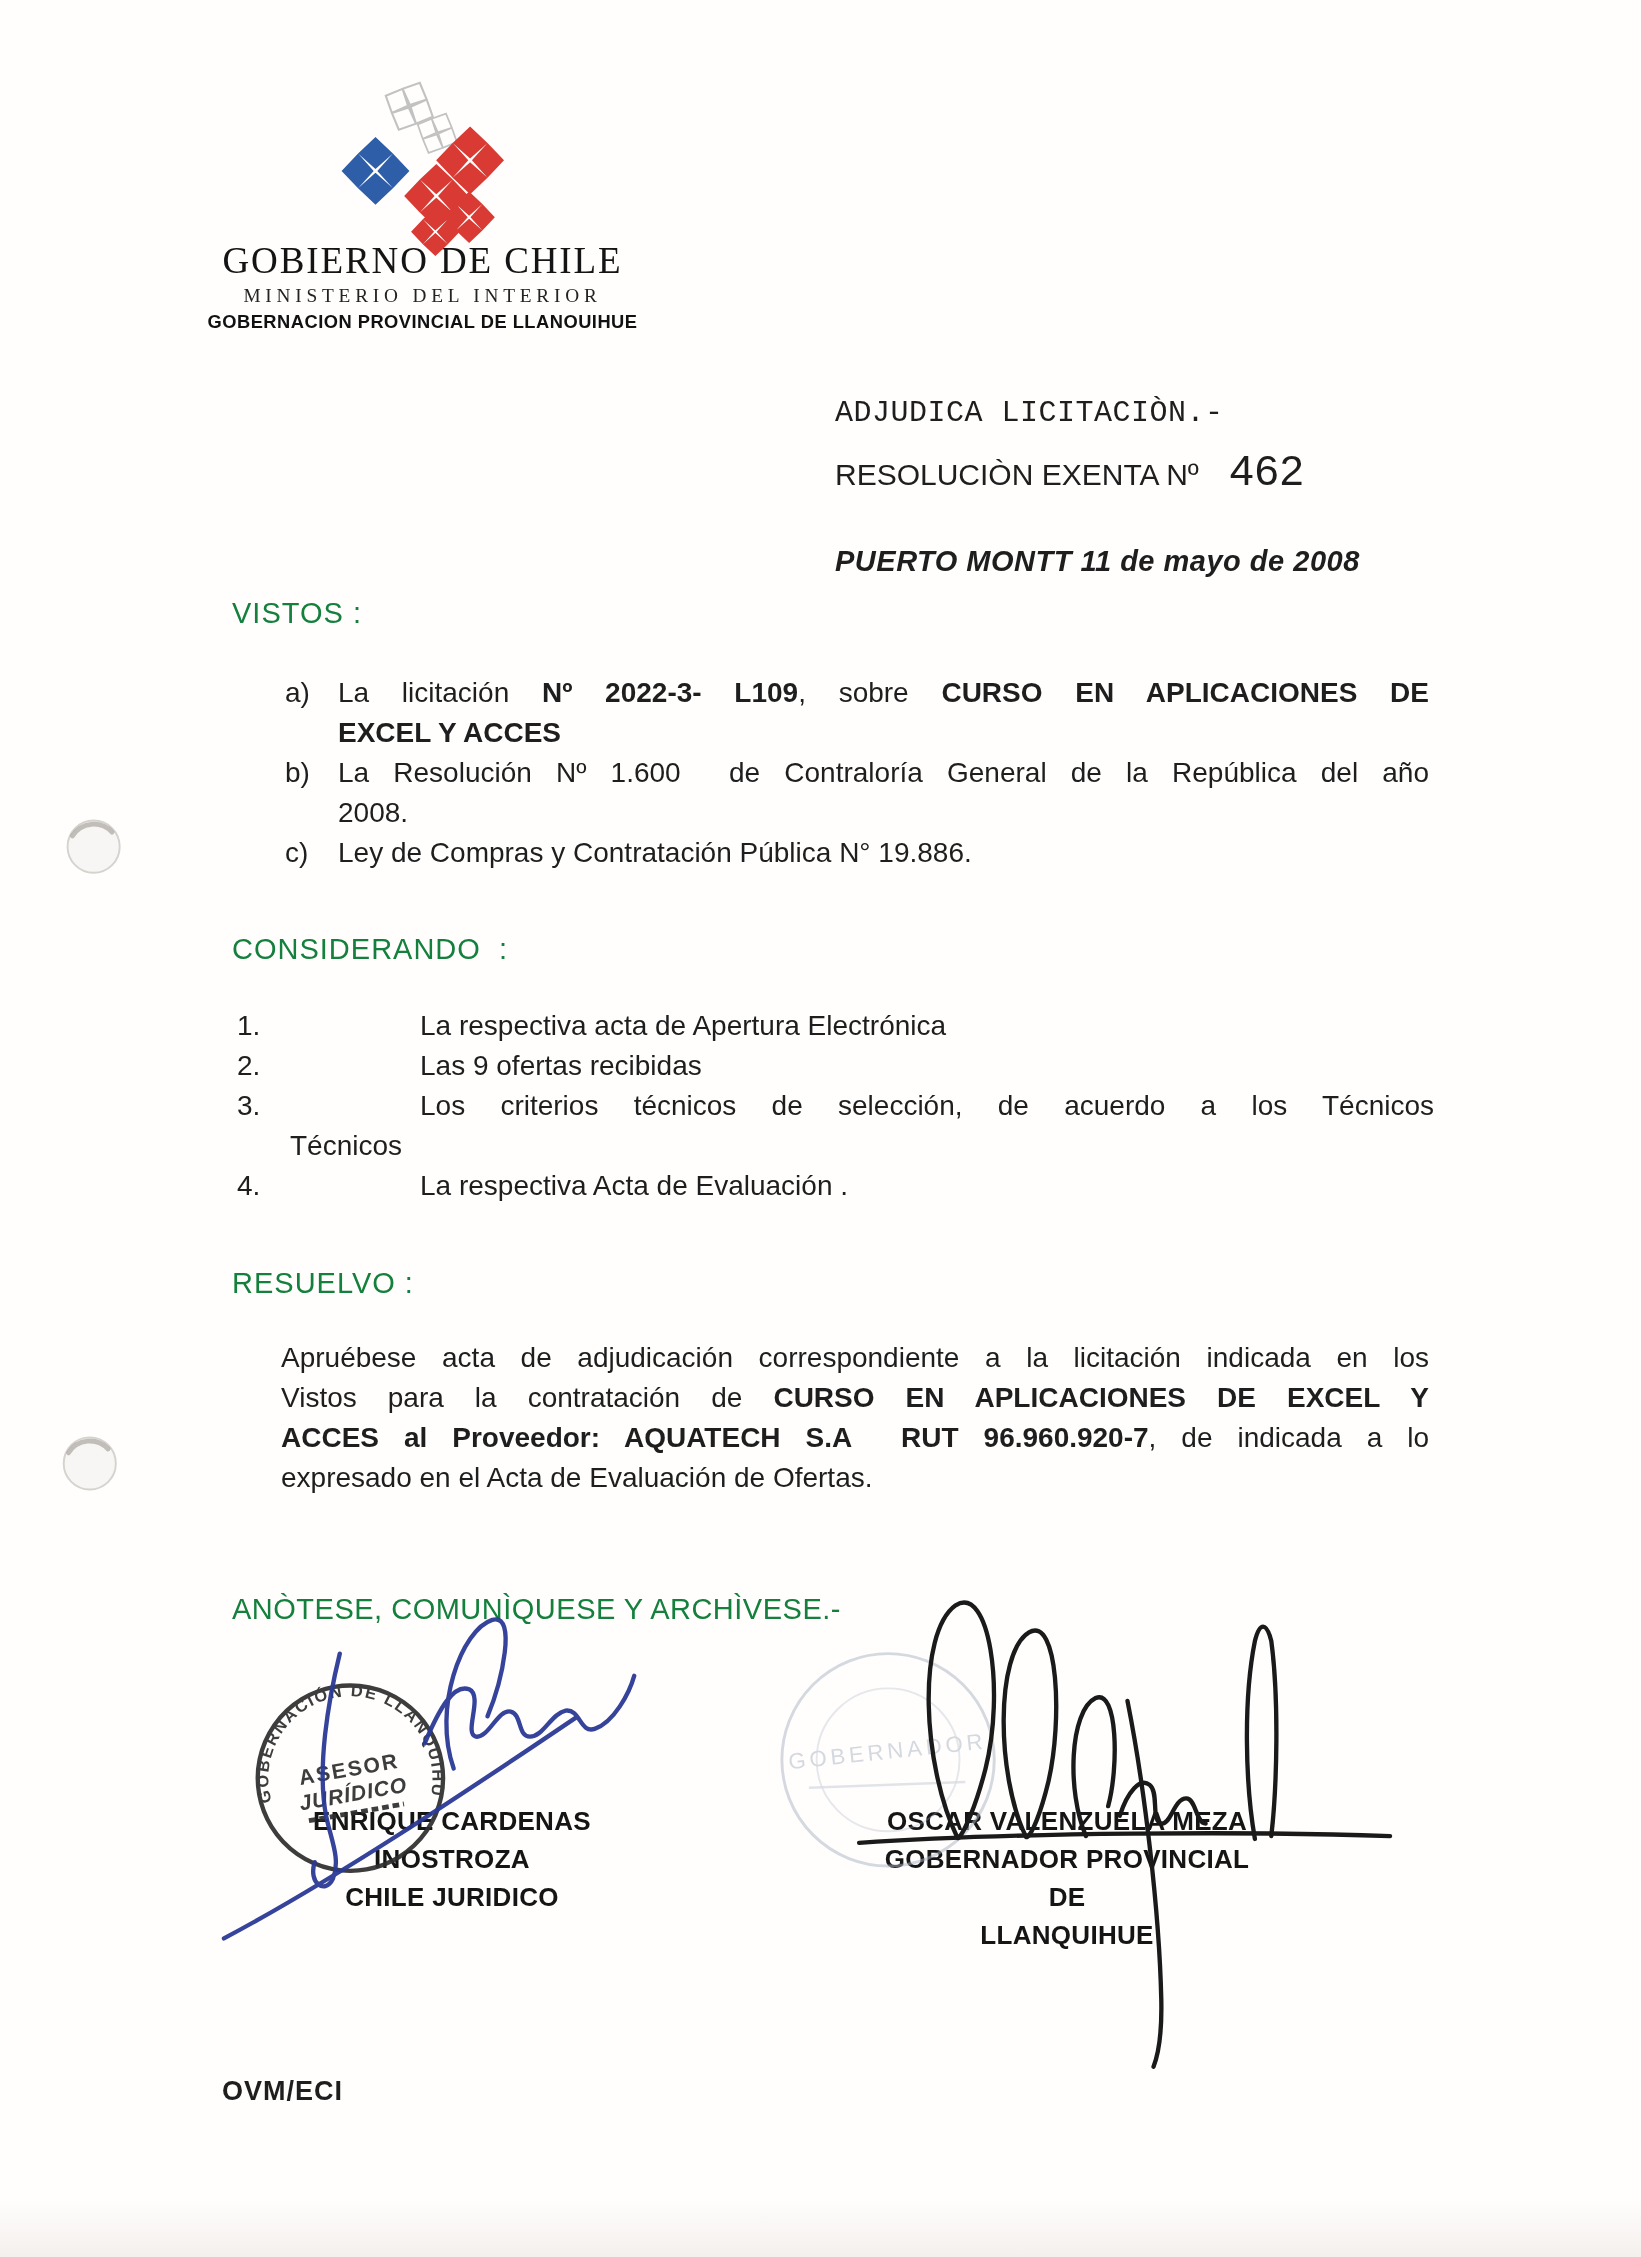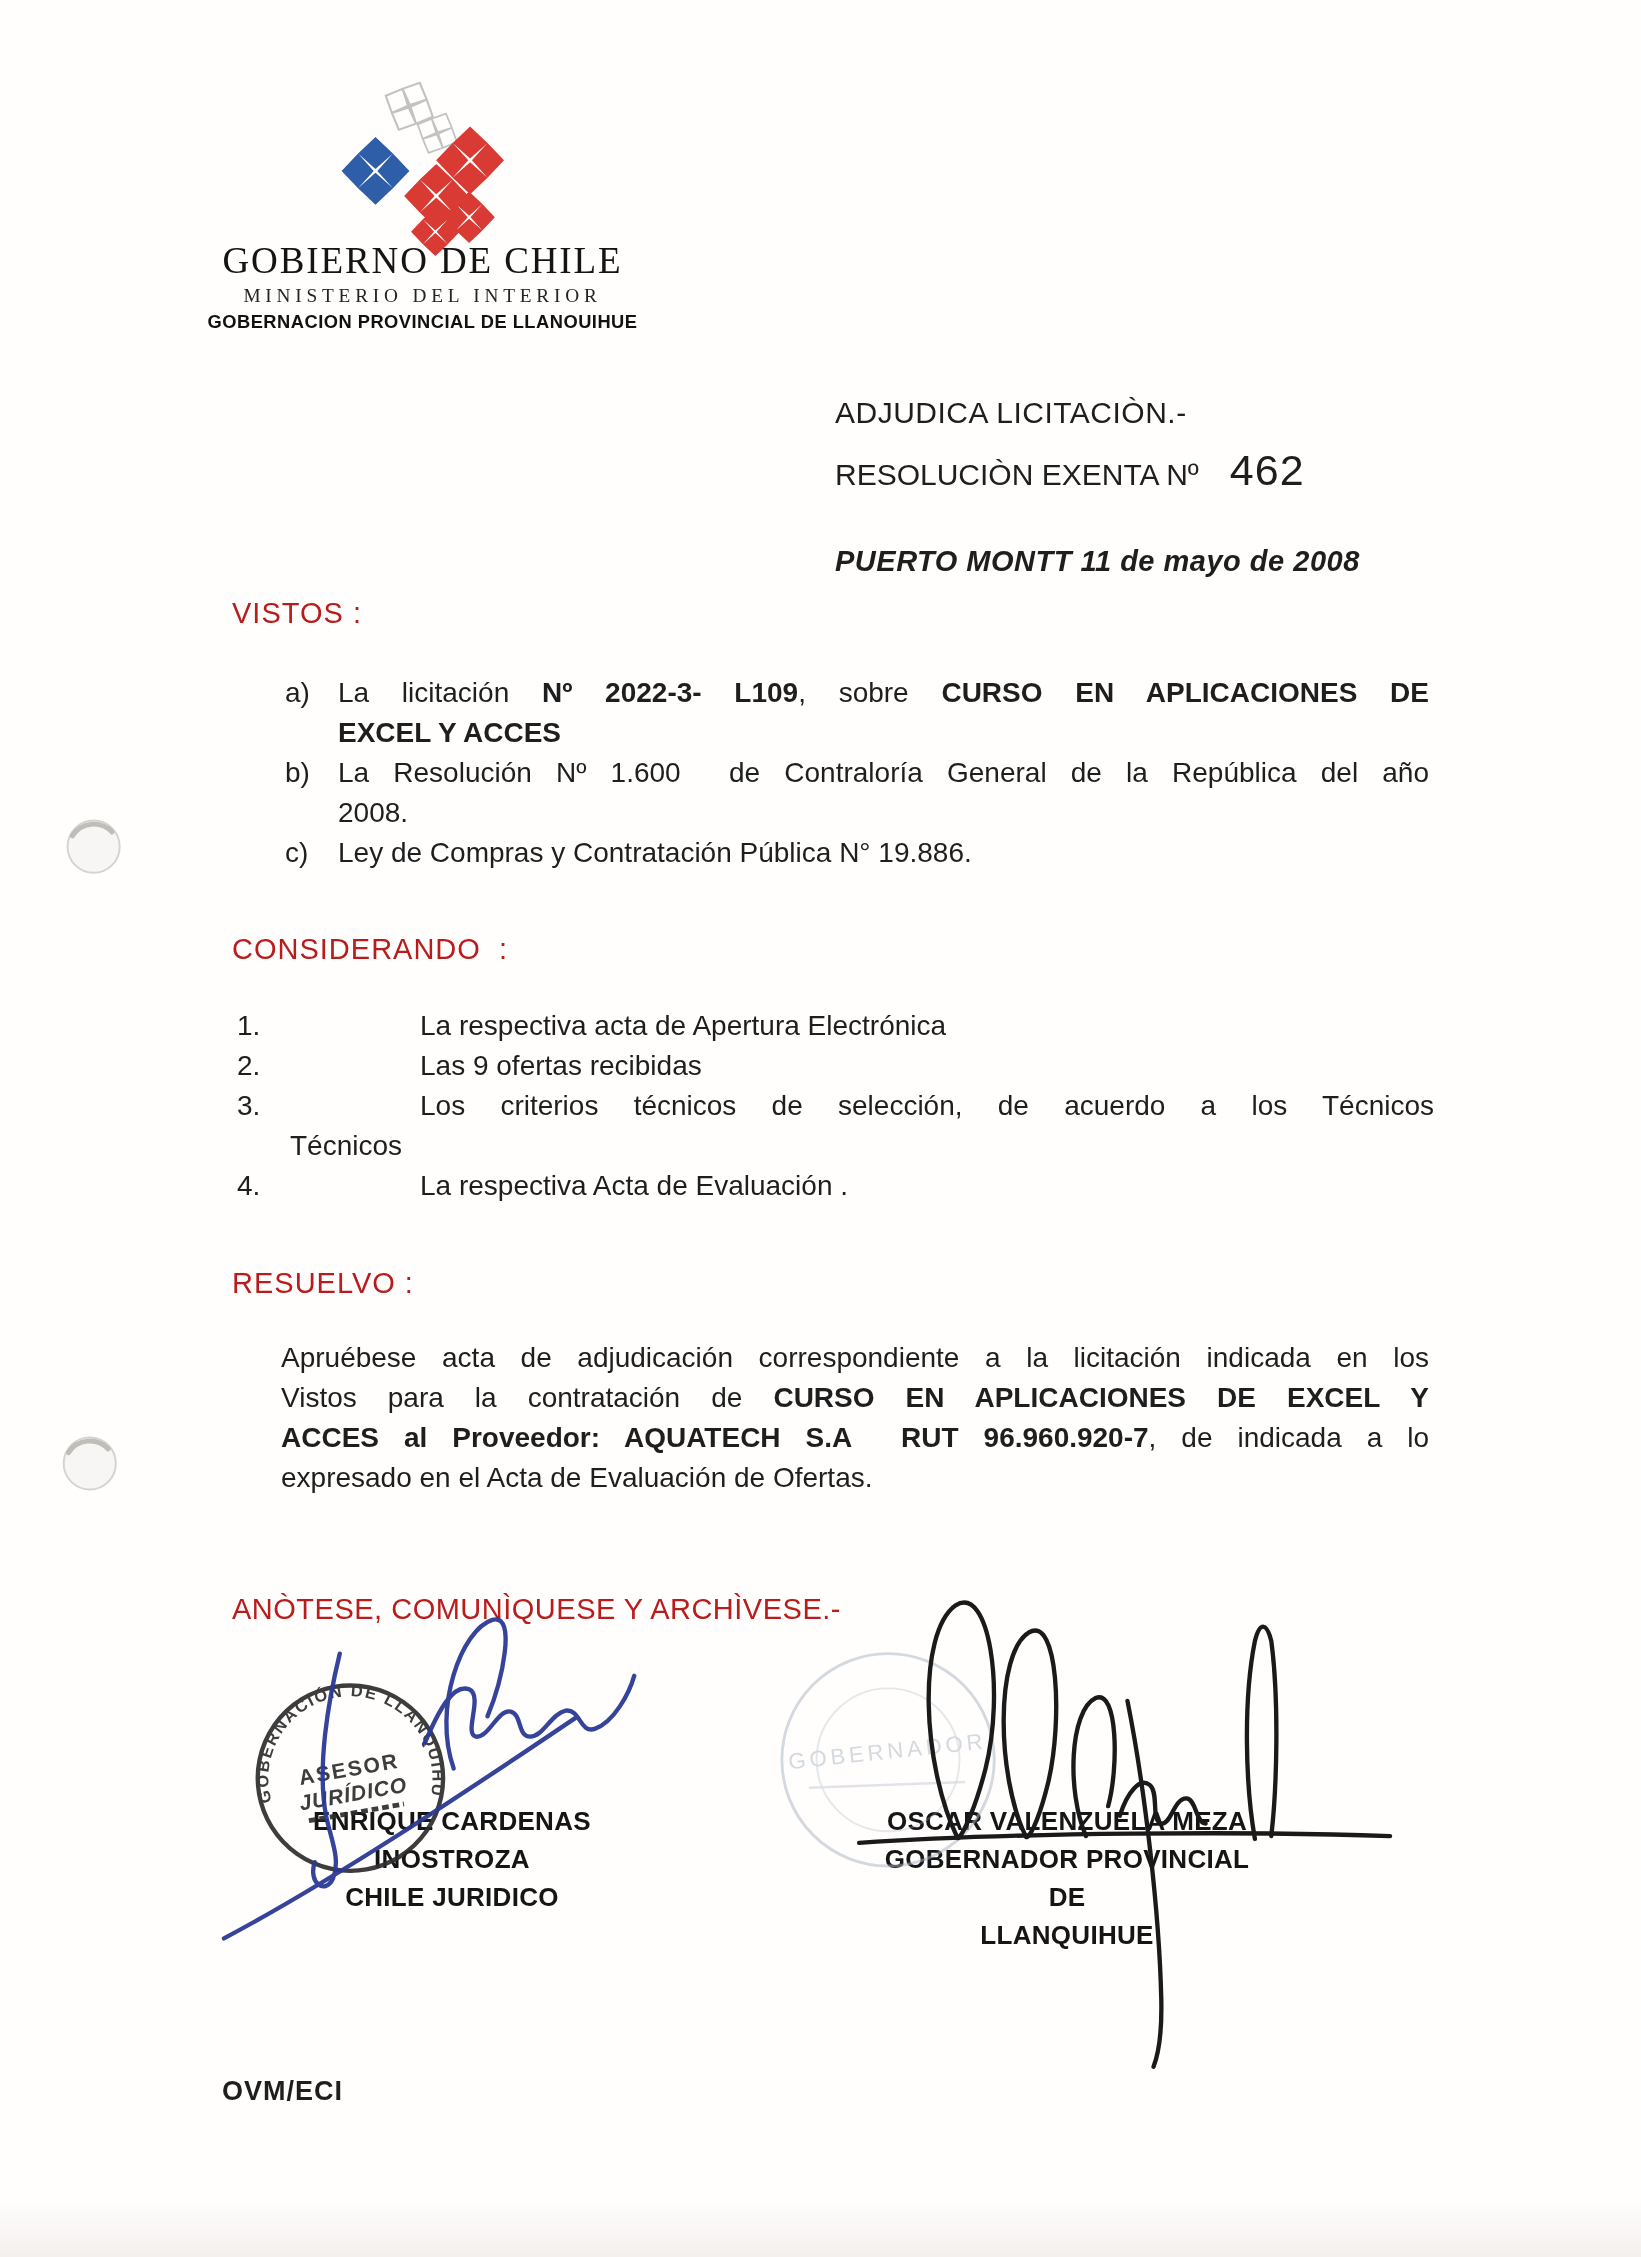--- a/index.html
+++ b/index.html
@@ -17,26 +17,26 @@
   .abs{position:absolute;}
   .pre{white-space:pre-wrap;}
   .b{font-weight:bold;}
   
   .letterhead{left:145px;top:239px;width:555px;text-align:center;}
   .org-name{font-family:"Liberation Serif","DejaVu Serif",serif;font-size:37px;letter-spacing:1.9px;color:#141414;}
   .org-ministry{font-family:"Liberation Serif","DejaVu Serif",serif;font-size:19.3px;letter-spacing:4.8px;color:#232323;margin-top:2.9px;}
   .org-gob{font-size:18.3px;font-weight:bold;letter-spacing:0.5px;color:#111;margin-top:3.9px;}
   
   .title-block{left:835px;top:396px;width:618px;}
-  .t-line1{font-size:30px;letter-spacing:0.5px;}
+  .t-line1{font-size:30px;letter-spacing:0.5px;font-family:Liberation Mono, monospace;}
   .t-line2{font-size:30px;margin-top:16.4px;display:flex;align-items:baseline;}
   .res-number{font-size:43px;font-weight:normal;margin-left:31px;letter-spacing:1px;}
   .dateline{font-size:29px;font-weight:bold;font-style:italic;margin-top:50px;letter-spacing:0.5px;}
   
-  .hd{font-size:29px;letter-spacing:1px;color:#b91c1c;}
+  .hd{font-size:29px;letter-spacing:1px;color:#15803d;}
   
   .body-text{font-size:28px;line-height:40px;}
   .ln{white-space:pre-wrap;}
   .ln.just{text-align:justify;text-align-last:justify;}
   .ln.outdent{margin-left:-130px;}
   .lrow{display:flex;}
   .marker{flex:0 0 53px;}
   .num{flex:0 0 183px;}
   .lines{flex:1 1 auto;min-width:0;}
   

